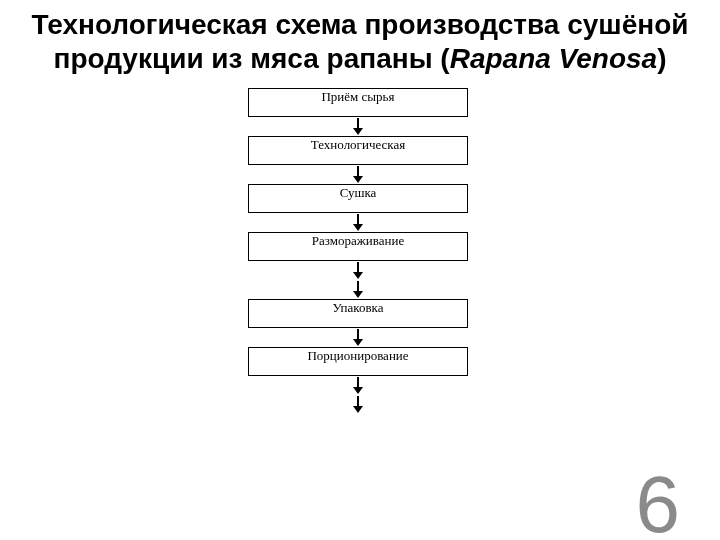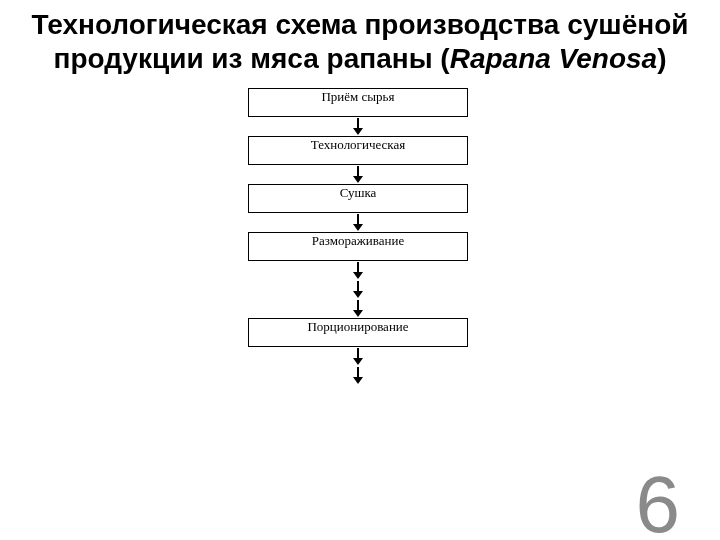--- a/index.html
+++ b/index.html
@@ -133,20 +133,23 @@
     <div class="flow-arrow">
       <div class="arrow-line"></div>
       <div class="arrow-head"></div>
     </div>
 
     <div class="flow-arrow">
       <div class="arrow-line"></div>
       <div class="arrow-head"></div>
     </div>
 
+    <div class="flow-box">
+      <span>Упаковка</span>
+    </div>
     <div class="flow-arrow">
       <div class="arrow-line"></div>
       <div class="arrow-head"></div>
     </div>
 
     <div class="flow-box">
       <span>Порционирование</span>
     </div>
     <div class="flow-arrow">
       <div class="arrow-line"></div>

